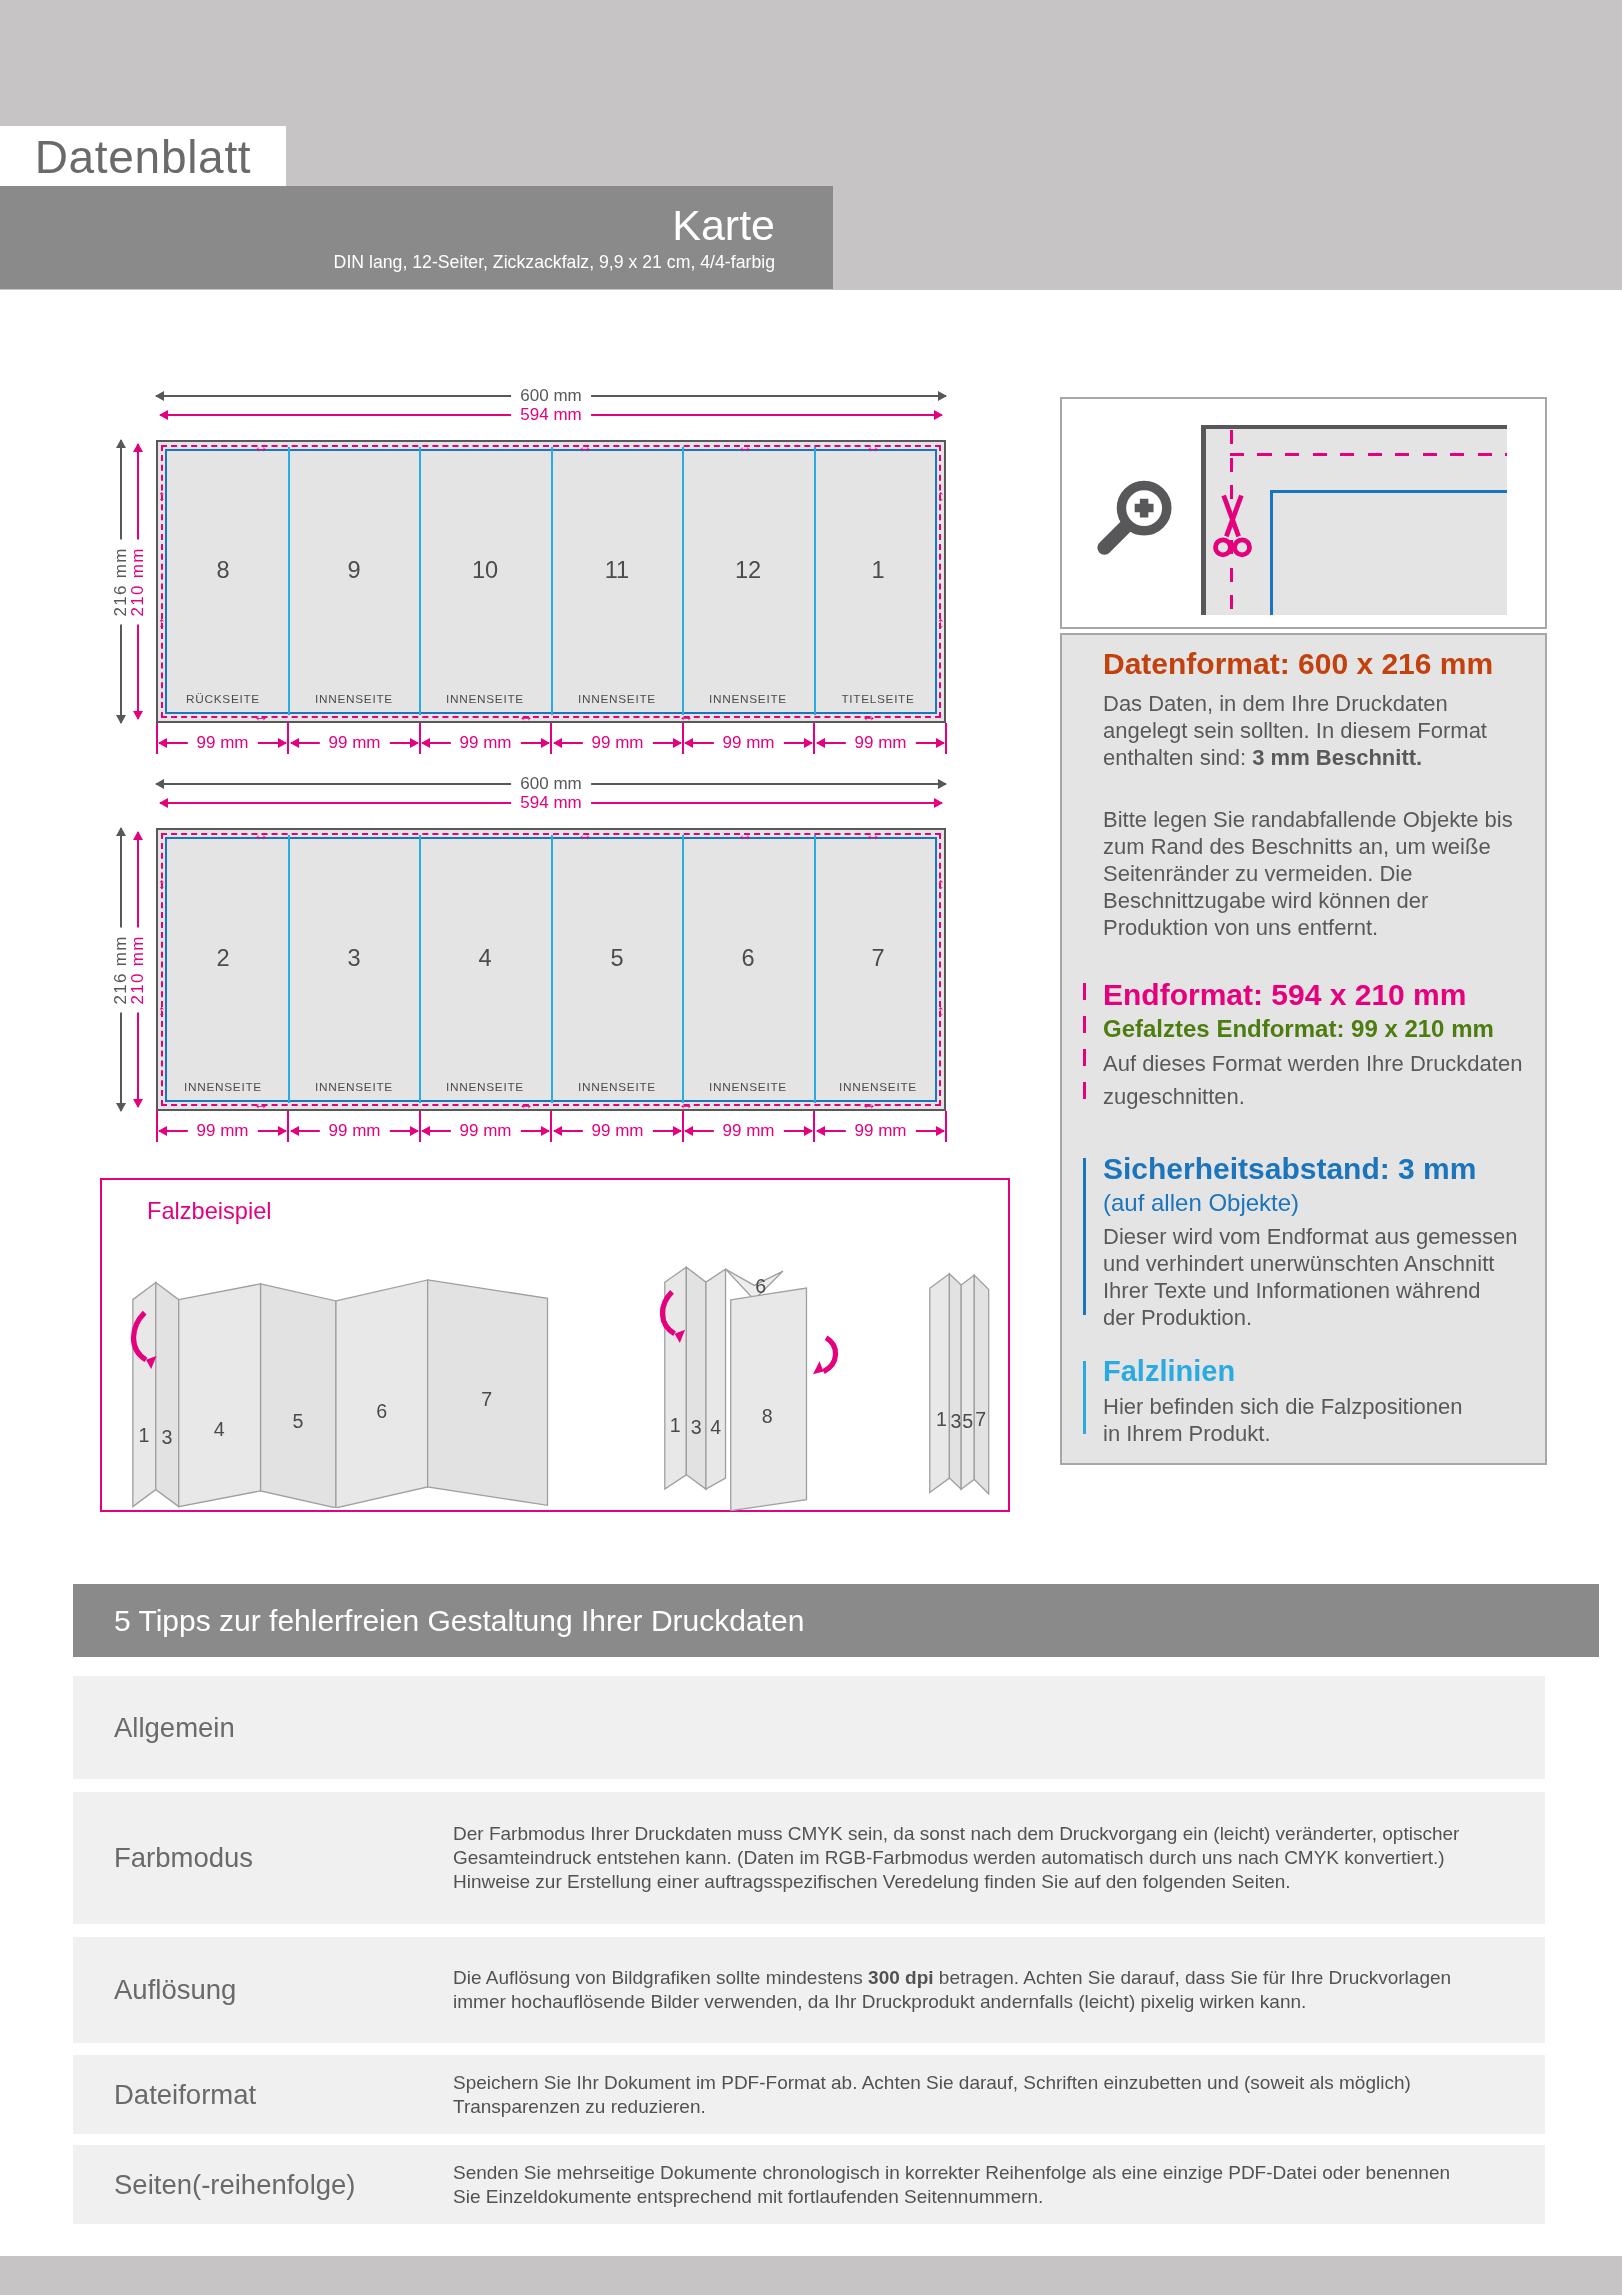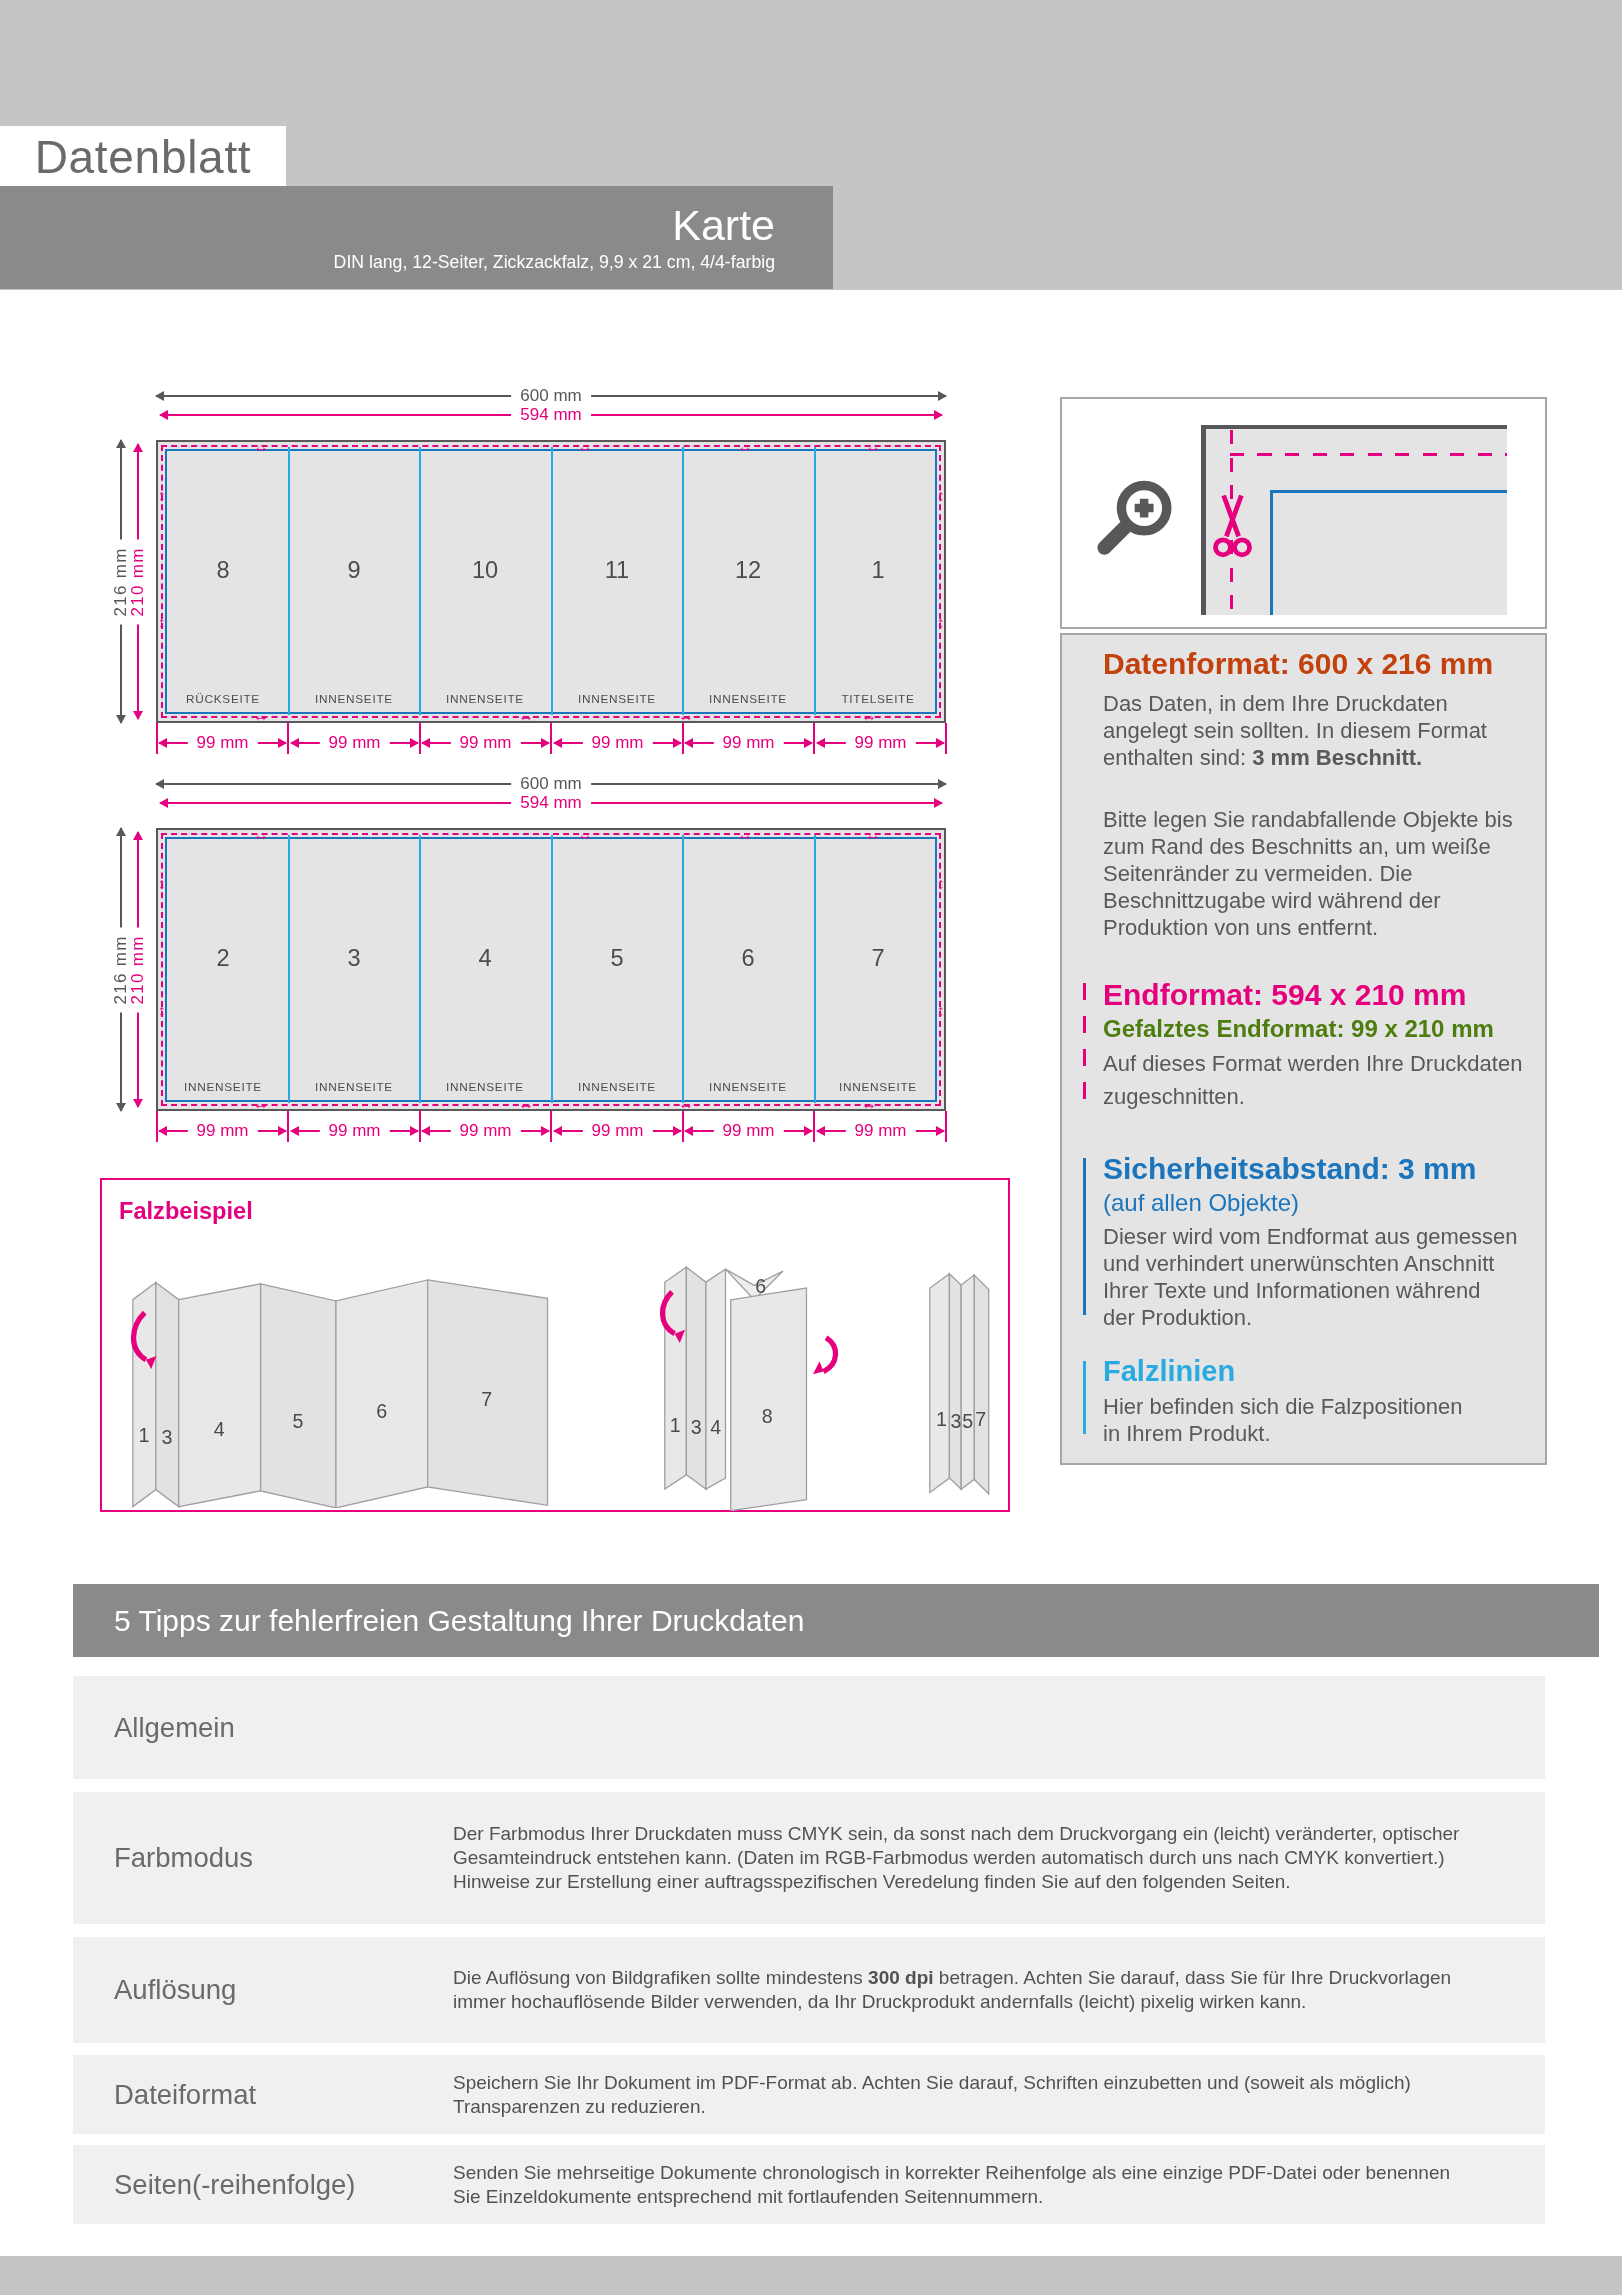--- a/index.html
+++ b/index.html
@@ -41,21 +41,21 @@
   .bluerect{position:absolute;inset:7.2px;border:2px solid #1b75bc;}
   .fold{position:absolute;top:5.2px;width:2px;height:268px;background:#29abe2;}
   .pnum{position:absolute;transform:translate(-50%,-50%);font-size:23.6px;color:#4c4c4e;}
   .plab{position:absolute;transform:translate(-50%,-50%);font-size:11.8px;color:#4c4c4e;letter-spacing:0.7px;white-space:nowrap;}
   .extline{position:absolute;width:2px;height:31px;background:#e5007d;}
   .bleed{position:absolute;transform:translate(-50%,-50%);font-size:15.7px;color:#e5007d;line-height:0;}
 
   
   .falzbox{position:absolute;left:100px;top:1178px;width:910px;height:334px;
            border:2.6px solid #e5007d;box-sizing:border-box;background:#ffffff;}
-  .falztitle{position:absolute;left:17px;top:18.3px;font-size:23.6px;font-weight:bold;color:#e5007d;}
+  .falztitle{position:absolute;left:45px;top:18.3px;font-size:23.6px;font-weight:normal;color:#e5007d;}
   .foldsvg{position:absolute;}
   .foldsvg text{font-family:"Liberation Sans","DejaVu Sans",sans-serif;font-size:30px;fill:#4a4a4c;}
 
   
   .whitebox{position:absolute;left:1060px;top:397px;width:487px;height:232px;background:#ffffff;
             border:2px solid #a8a7a8;box-sizing:border-box;}
   .graybox{position:absolute;left:1060px;top:633px;width:487px;height:832px;background:#e5e4e4;
            border:2px solid #a8a7a8;box-sizing:border-box;}
   .mini{position:absolute;left:139px;top:25.5px;width:306px;height:190px;background:#e5e4e4;}
   .mini .dtop{position:absolute;left:0;top:0;width:100%;height:4.6px;background:#58585a;}
@@ -329,21 +329,21 @@
   <div class="graybox">
     <div class="infoblock" style="top:11.8px;">
       <div class="h1g" style="margin-bottom:9.2px;">Datenformat: 600 x 216 mm</div>
       <div class="bodyline">Das Daten, in dem Ihre Druckdaten</div>
       <div class="bodyline">angelegt sein sollten. In diesem Format</div>
       <div class="bodyline"><span>enthalten sind: </span><b>3 mm Beschnitt.</b></div>
       <div style="height:35px;"></div>
       <div class="bodyline">Bitte legen Sie randabfallende Objekte bis</div>
       <div class="bodyline">zum Rand des Beschnitts an, um weiße</div>
       <div class="bodyline">Seitenränder zu vermeiden. Die</div>
-      <div class="bodyline">Beschnittzugabe wird während der</div>
+      <div class="bodyline">Beschnittzugabe wird können der</div>
       <div class="bodyline">Produktion von uns entfernt.</div>
     </div>
 
     <div class="sideline sl-mag" style="left:21px;top:348px;height:128px;"></div>
     <div class="infoblock" style="top:343px;">
       <div class="h1m">Endformat: 594 x 210 mm</div>
       <div class="h2m" style="margin-top:2.6px;margin-bottom:7.9px;">Gefalztes Endformat: 99 x 210 mm</div>
       <div class="bodyline">Auf dieses Format werden Ihre Druckdaten</div>
       <div class="bodyline" style="margin-top:5.2px;">zugeschnitten.</div>
     </div>

